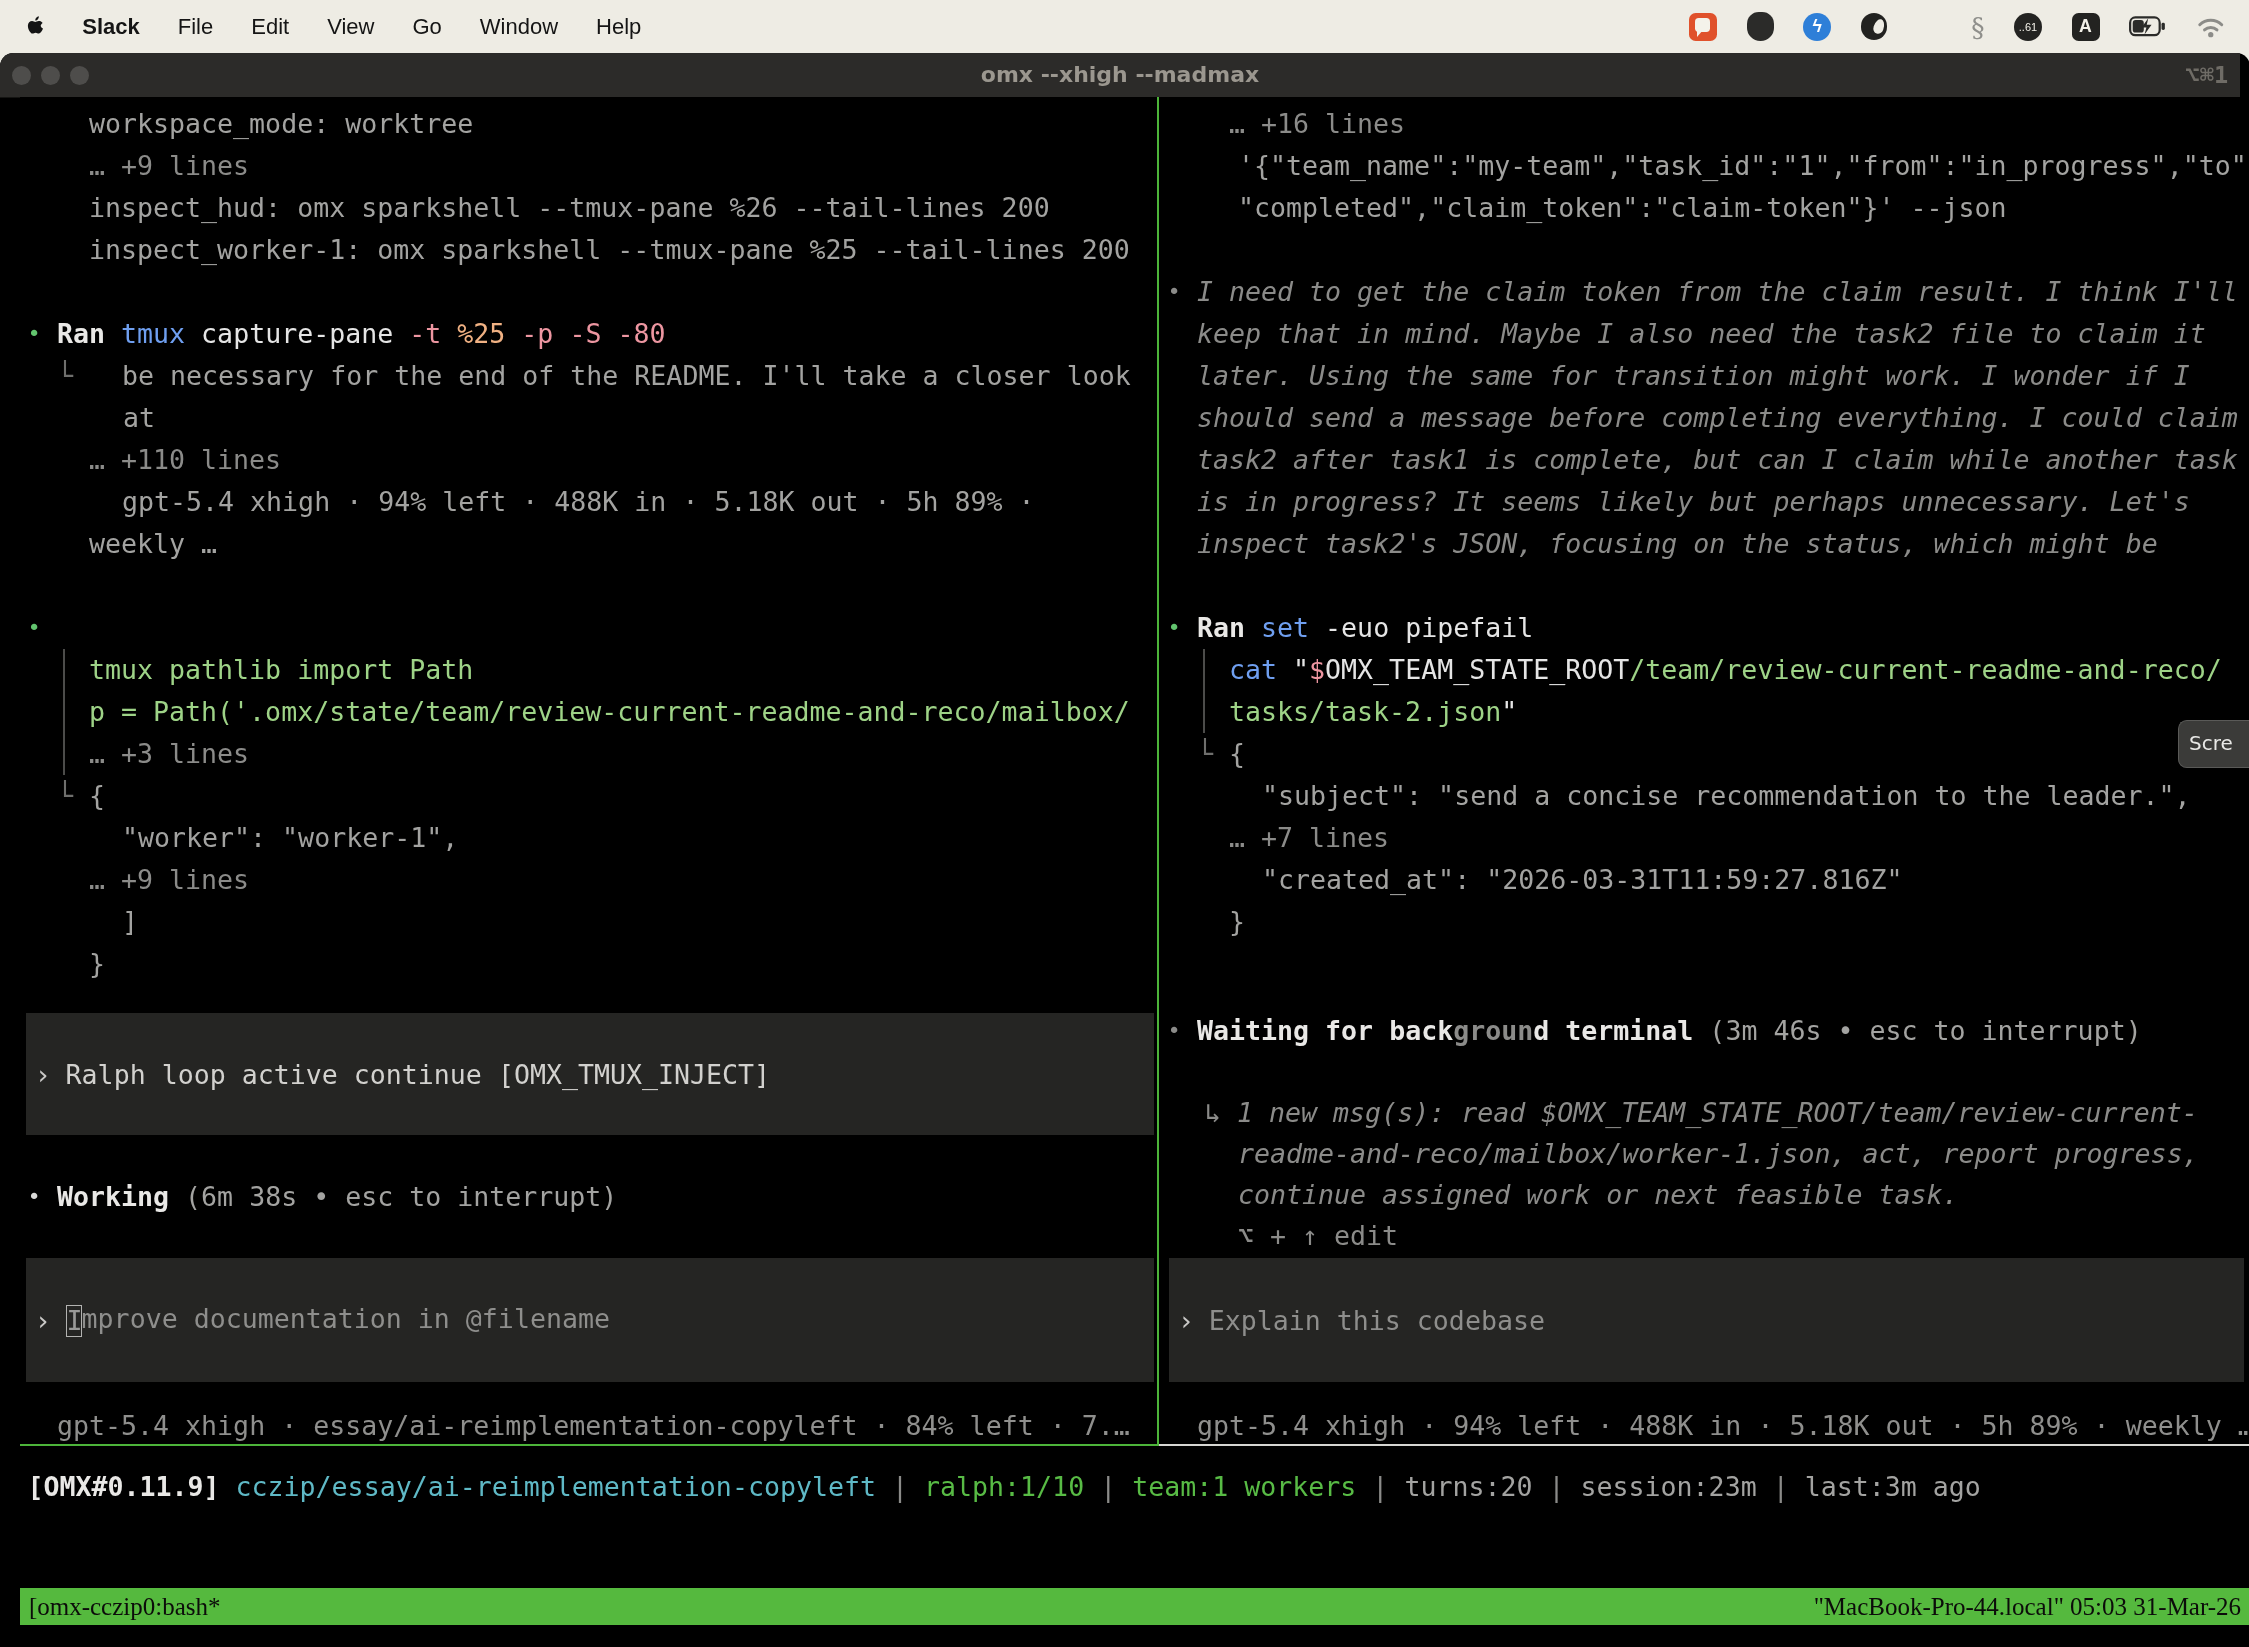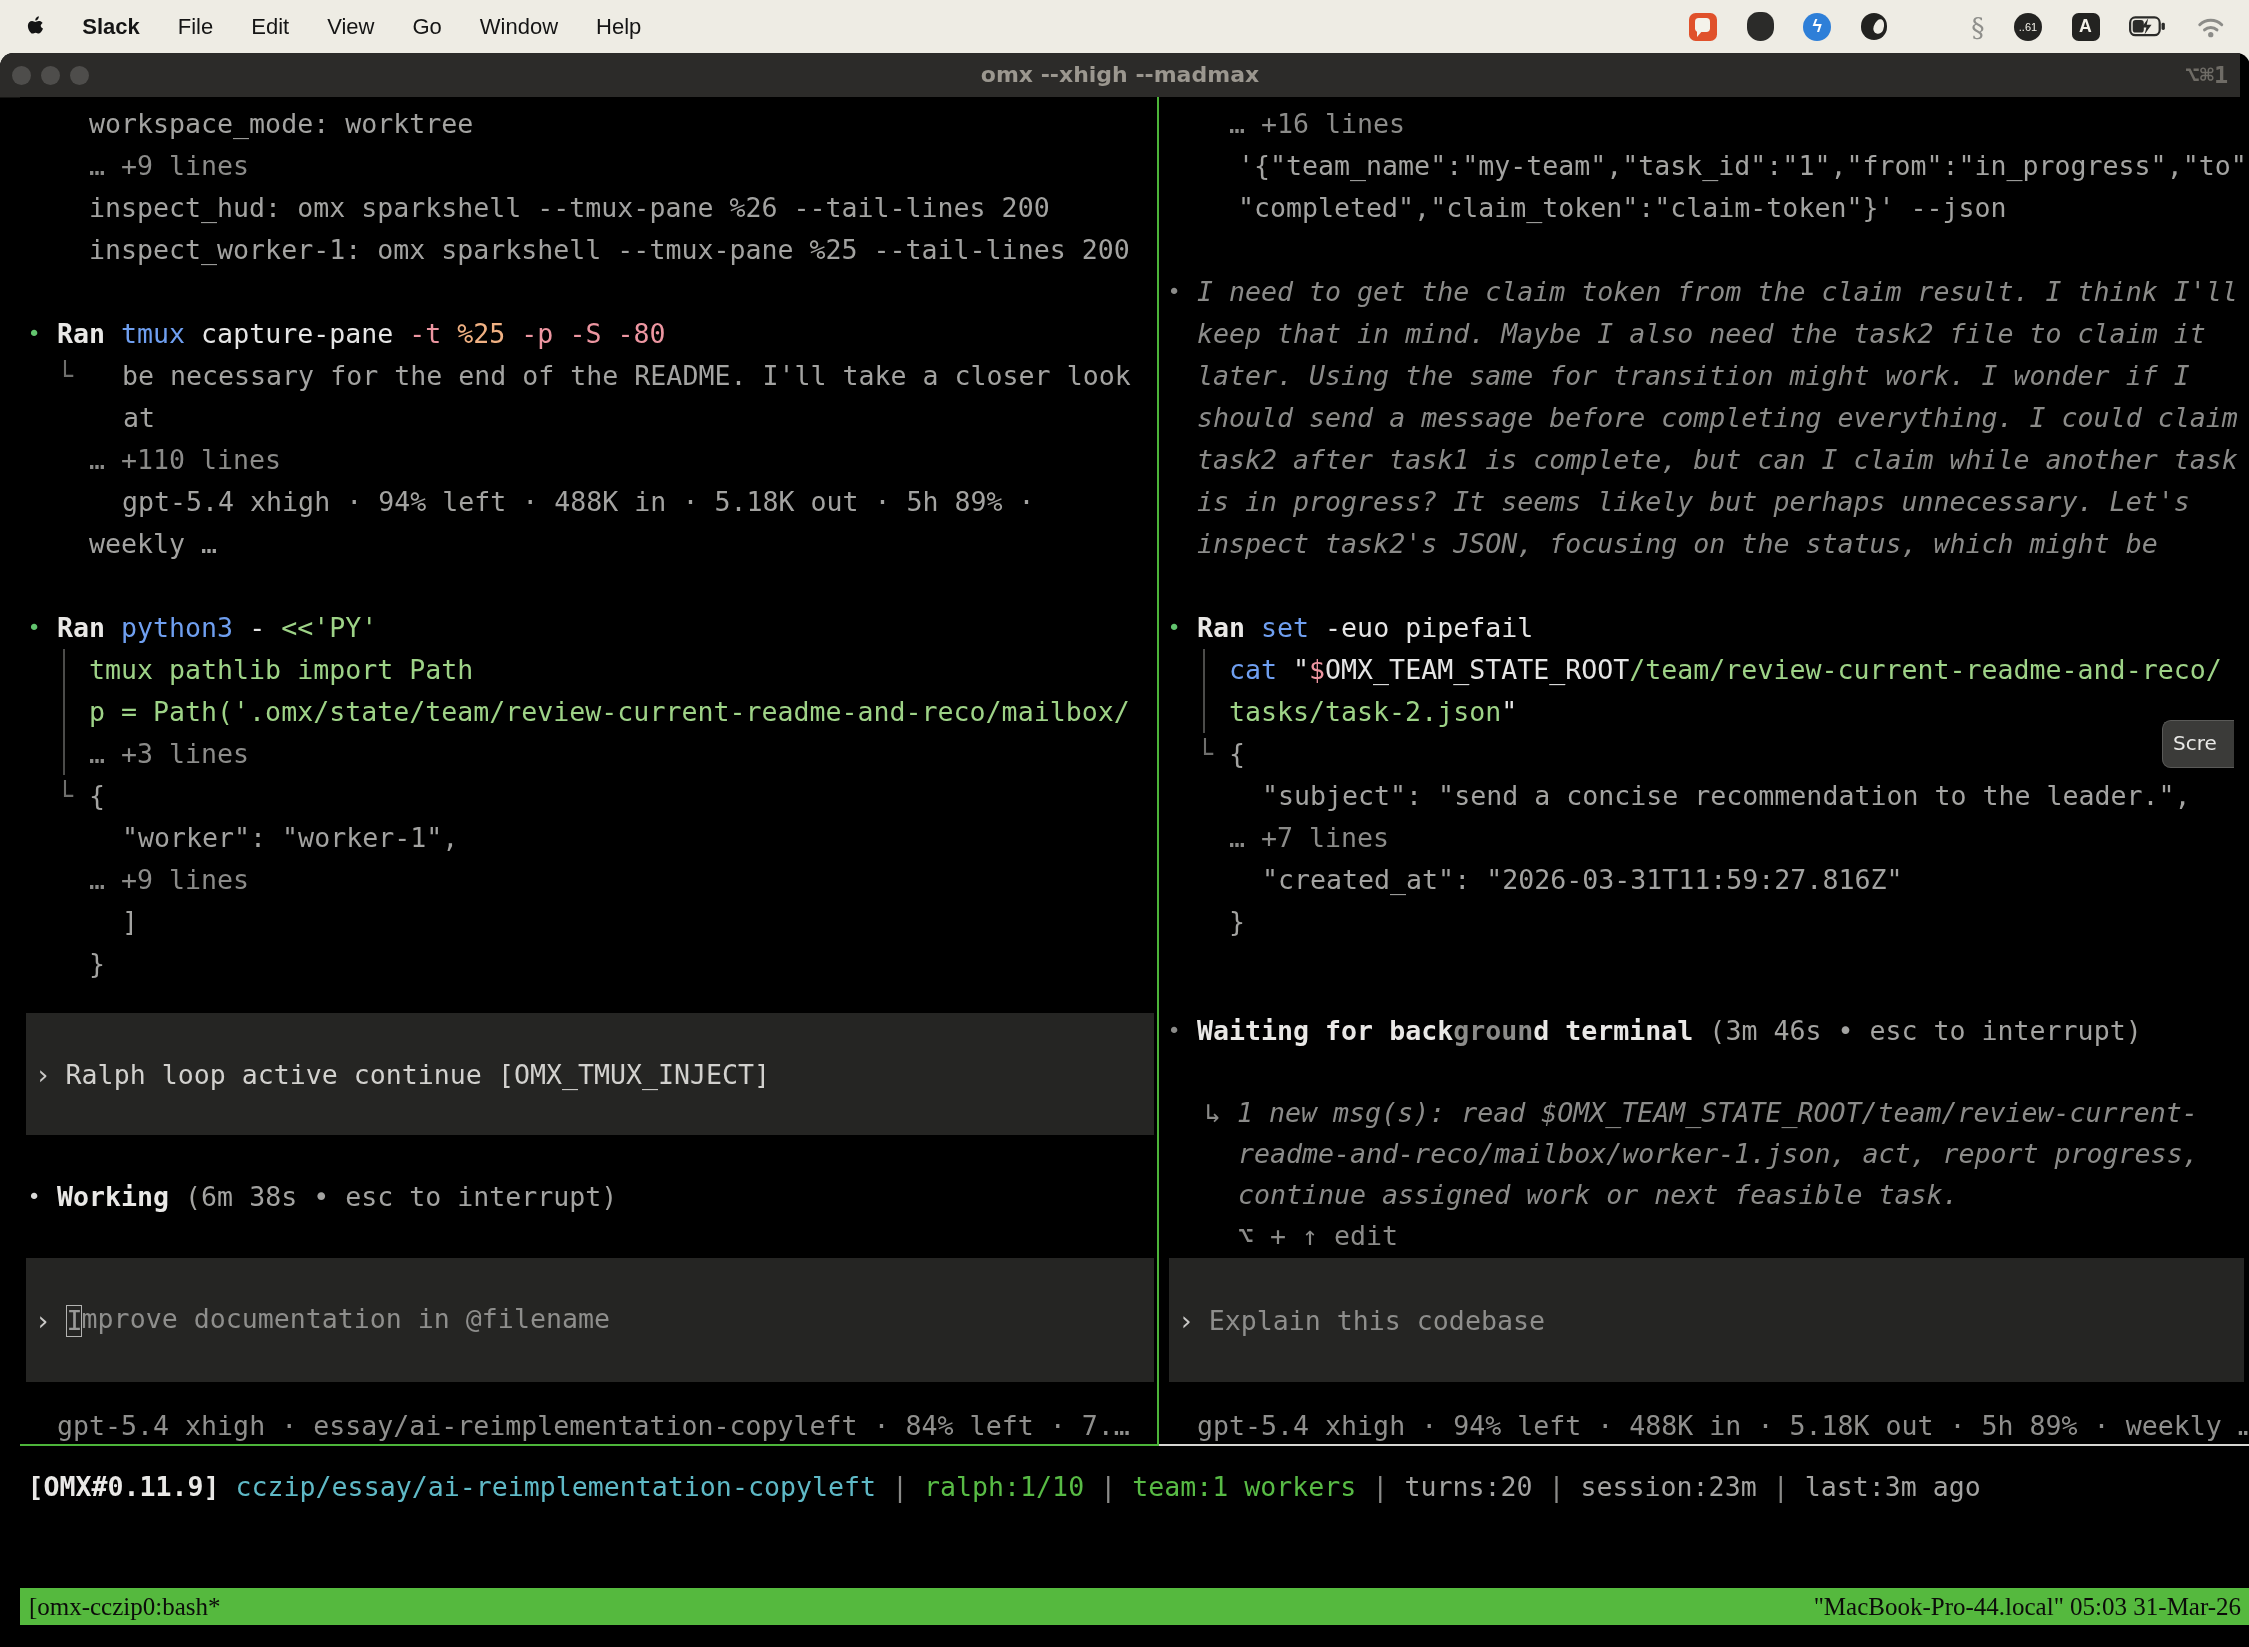--- a/index.html
+++ b/index.html
@@ -56,21 +56,21 @@
   .graybox{position:absolute;background:#252523;display:flex;align-items:center;}
   .graybox .chev{color:#c9c8c6;padding-left:8.9px;}
   .graybox .boxtext{color:#d2d1ce;margin-left:14.8px;}
   .promptbox .boxtext{color:#8e8e8c;}
   .cursor{display:inline-block;width:16px;height:32px;line-height:29.5px;border:1.5px solid #b3b3b1;
           box-sizing:border-box;text-align:center;color:#9a9a98;vertical-align:middle;}
   .divider{position:absolute;left:1137px;top:0;width:2.2px;height:1349px;background:#4db43a;}
   .bborder-l{position:absolute;left:0;top:1347px;width:1137px;height:2.2px;background:#4db43a;}
   .bborder-r{position:absolute;left:1139px;top:1347px;right:0;height:2.2px;background:#d6d6d2;}
   .statusline{position:absolute;color:#8f8f8d;padding-left:37px;height:42px;line-height:42px;white-space:pre;}
-  .tooltip{position:absolute;right:16px;top:623px;width:61px;height:46px;background:#3b3b39;border:0.7px solid #5a5a58;
+  .tooltip{position:absolute;right:0;top:623px;width:61px;height:46px;background:#3b3b39;border:0.7px solid #5a5a58;
            border-right:none;border-radius:8.9px 0 0 8.9px;color:#e8e8e6;font-size:20px;line-height:44px;
            padding-left:10.3px;font-family:"DejaVu Sans",sans-serif;overflow:hidden;}
   .tmuxbar{position:absolute;left:0;right:0;top:1491px;height:37px;background:#55b93e;color:#0c0c0a;
            font-size:25px;line-height:37px;display:flex;justify-content:space-between;padding:0 8.9px;white-space:pre;font-family:Liberation Serif, serif;}
 </style>
 </head>
 <body>
 
 <div class="screen">
 
@@ -158,21 +158,21 @@
           <div class="tline"><span class="txt" style="padding-left: 69px;"><span class="c-gray">inspect_hud: omx sparkshell --tmux-pane %26 --tail-lines 200</span></span></div>
           <div class="tline"><span class="txt" style="padding-left: 69px;"><span class="c-gray">inspect_worker-1: omx sparkshell --tmux-pane %25 --tail-lines 200</span></span></div>
           <div class="tline"></div>
           <div class="tline"><span class="bullet bl-green">•</span><span class="txt" style="padding-left: 37px;"><span class="c-white b">Ran </span><span class="c-blue">tmux </span><span class="c-peri">capture-pane </span><span class="c-pink">-t </span><span class="c-orange">%25 </span><span class="c-pink">-p </span><span class="c-pink">-S </span><span class="c-pink">-80</span></span></div>
           <div class="tline"><span class="corner">└</span><span class="txt" style="padding-left: 102px;"><span class="c-gray">be necessary for the end of the README. I'll take a closer look</span></span></div>
           <div class="tline"><span class="txt" style="padding-left: 103px;"><span class="c-gray">at</span></span></div>
           <div class="tline"><span class="txt" style="padding-left: 69px;"><span class="c-dim">… +110 lines</span></span></div>
           <div class="tline"><span class="txt" style="padding-left: 102px;"><span class="c-gray">gpt-5.4 xhigh · 94% left · 488K in · 5.18K out · 5h 89% ·</span></span></div>
           <div class="tline"><span class="txt" style="padding-left: 69px;"><span class="c-gray">weekly …</span></span></div>
           <div class="tline"></div>
-          <div class="tline"><span class="bullet bl-green">•</span><span class="txt" style="padding-left: 37px;"><span class="c-white b">Ran </span><span class="c-blue">python3 </span><span class="c-peri">- </span><span class="c-green">&lt;&lt;'PY'</span></span></div>
+          <div class="tline"><span class="bullet bl-green">•</span></div>
           <div class="tline"><span class="vbar"></span><span class="txt" style="padding-left: 69px;"><span class="c-green">tmux pathlib import Path</span></span></div>
           <div class="tline"><span class="vbar"></span><span class="txt" style="padding-left: 69px;"><span class="c-green">p = Path('.omx/state/team/review-current-readme-and-reco/mailbox/</span></span></div>
           <div class="tline"><span class="vbar"></span><span class="txt" style="padding-left: 69px;"><span class="c-dim">… +3 lines</span></span></div>
           <div class="tline"><span class="corner">└</span><span class="txt" style="padding-left: 69px;"><span class="c-gray">{</span></span></div>
           <div class="tline"><span class="txt" style="padding-left: 102px;"><span class="c-gray">"worker": "worker-1",</span></span></div>
           <div class="tline"><span class="txt" style="padding-left: 69px;"><span class="c-dim">… +9 lines</span></span></div>
           <div class="tline"><span class="txt" style="padding-left: 102px;"><span class="c-gray">]</span></span></div>
           <div class="tline"><span class="txt" style="padding-left: 69px;"><span class="c-gray">}</span></span></div>
         </div>
 

